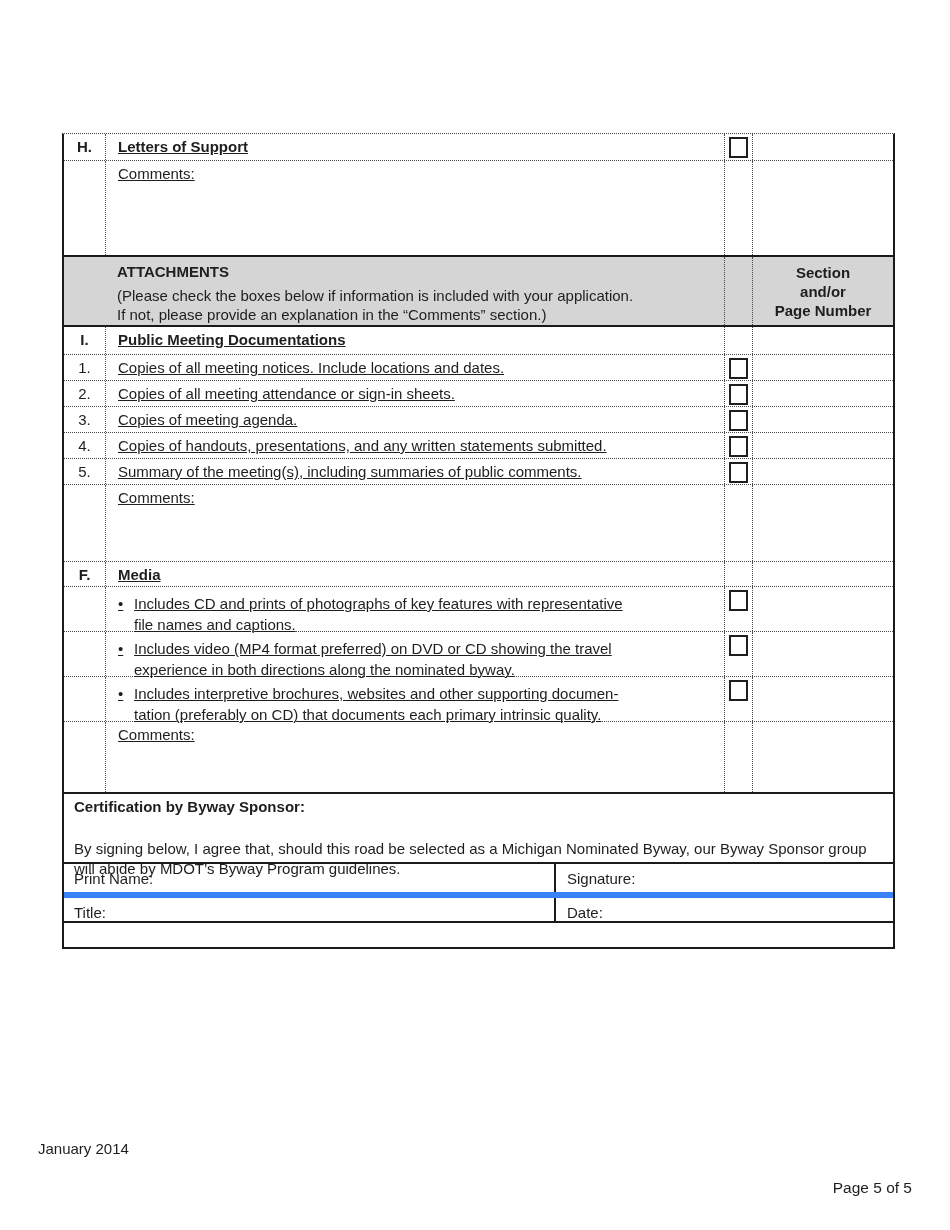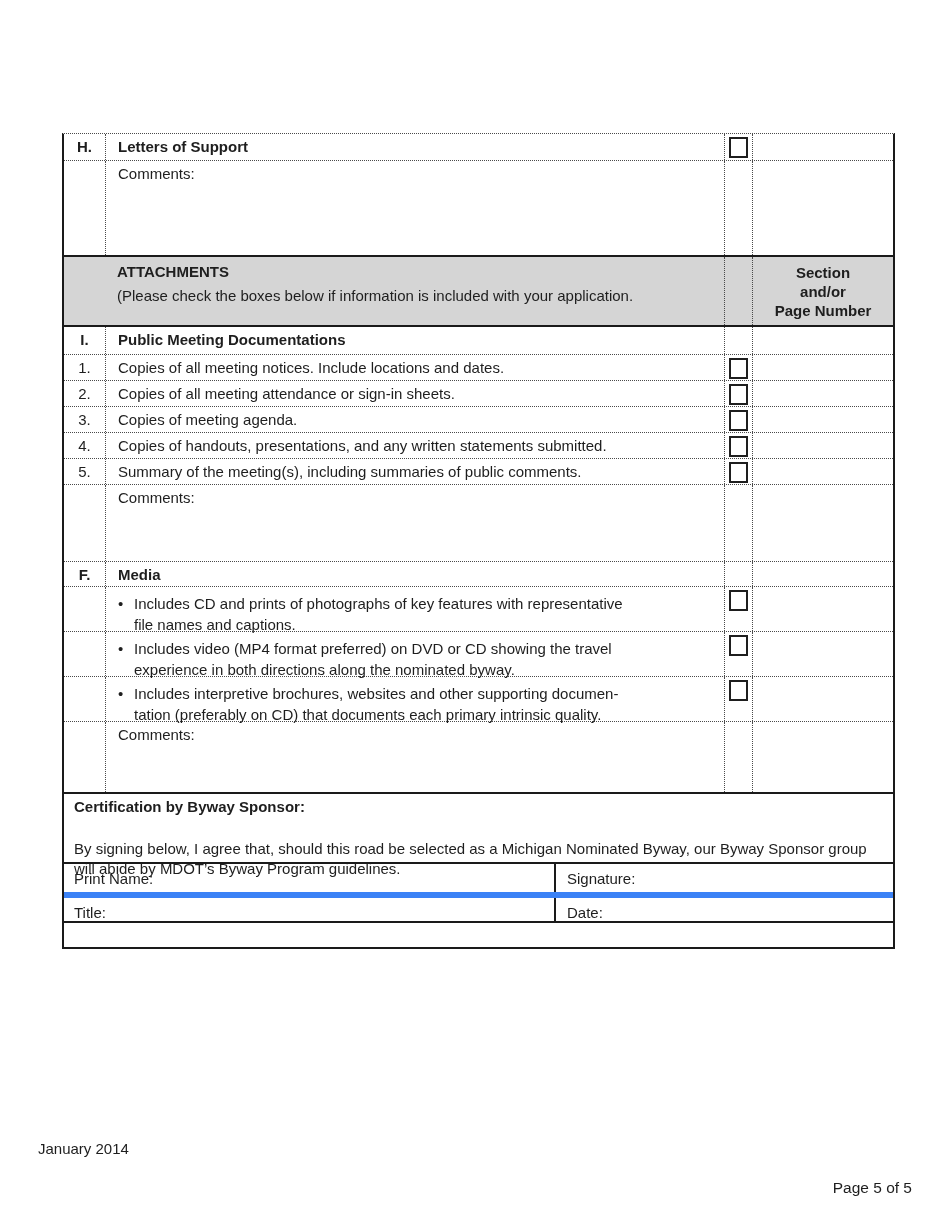--- a/index.html
+++ b/index.html
@@ -23,21 +23,21 @@
     border-right: 2px solid #1a1a1a;
     border-bottom: 2px solid #1a1a1a;
     border-top: 1px dotted #4a4a4a;
     background: #fff;
   }
   .tr { display: flex; align-items: stretch; }
   .dotted-bottom { border-bottom: 1px dotted #4a4a4a; }
   .td { position: relative; }
   .sep-dotted { border-left: 1px dotted #4a4a4a; }
   .col-letter { width: 41px; text-align: center; padding-top: 4px; flex: none; }
-  .col-main  { flex: 1; padding-left: 12px; padding-top: 4px; }
+  .col-main  { flex: 1; padding-left: 12px; padding-top: 4px; text-decoration: underline; }
   .col-check { width: 28px; flex: none; display: flex; justify-content: center; }
   .col-page  { width: 141px; flex: none; }
   .bold { font-weight: 700; }
 
   .checkbox {
     width: 19px; height: 21px;
     border: 2px solid #1e1e1e;
     background: #fff;
     margin-top: 3px;
   }
@@ -97,20 +97,21 @@
         <span>Comments:</span>
       </div>
       <div class="td col-check sep-dotted"></div>
       <div class="td col-page sep-dotted"></div>
     </div>
 
     <div class="tr row-gray">
       <div class="td gray-main">
         <div class="att-title">ATTACHMENTS</div>
         <div class="att-sub">(Please check the boxes below if information is included with your application.</div>
+        <div class="att-sub">If not, please provide an explanation in the “Comments” section.)</div>
       </div>
       <div class="td col-check sep-dotted"></div>
       <div class="td col-page sep-dotted">
         <div class="page-head">
           <span>Section</span>
           <span>and/or</span>
           <span>Page Number</span>
         </div>
       </div>
     </div>

